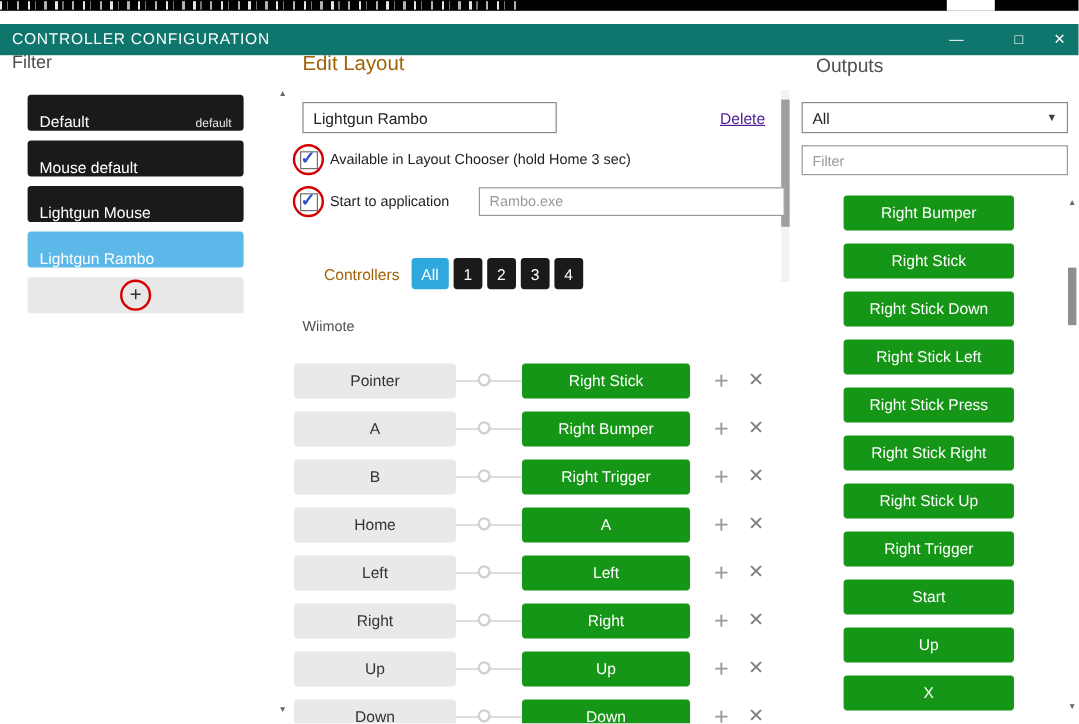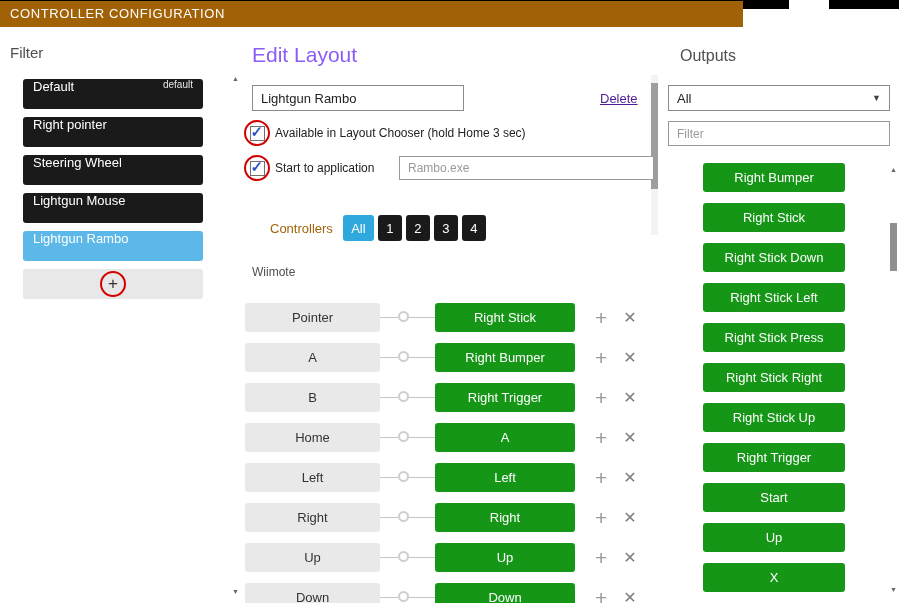--- a/index.html
+++ b/index.html
@@ -7,41 +7,41 @@
   #app { position: relative; width: 899px; height: 603px; background: #fff; overflow: hidden; }
 
   
   .top-strip { position: absolute; top: 0; left: 0; width: 899px; height: 9px; background: #000; }
   .top-strip .noise { position: absolute; left: 0; top: 1px; width: 435px; height: 7px;
     background: repeating-linear-gradient(90deg, rgba(255,255,255,.9) 0 2px, transparent 2px 6px,
       rgba(255,255,255,.45) 6px 7px, transparent 7px 14px, rgba(255,255,255,.7) 14px 16px, transparent 16px 23px); }
   .top-strip .white-box { position: absolute; left: 789px; top: 0; width: 40px; height: 9px; background: #fff; }
 
   
-  .titlebar { position: absolute; top: 1px; left: 0; width: 743px; height: 26px; background: #a16207; color: #fff; }
+  .titlebar { position: absolute; top: 20px; left: 0; width: 899px; height: 26px; background: #0f766e; color: #fff; }
   .titlebar .title { position: absolute; left: 10px; top: 5px; font-size: 13px; letter-spacing: .6px; }
   .win-btn { position: absolute; top: 3px; width: 26px; height: 20px; text-align: center; color: #fff; font-size: 12px; line-height: 20px; cursor: default; }
   .win-min { left: 784px; } .win-max { left: 836px; } .win-close { left: 870px; }
 
   
   .layouts-panel { position: absolute; top: 35px; left: 0; width: 230px; height: 568px; }
   .layouts-panel .panel-header { position: absolute; left: 10px; top: 9px; font-size: 15px; color: #4f4f4f; }
   .layout-list { position: absolute; left: 23px; top: 44px; width: 180px; }
   .layout-item { height: 30px; margin-bottom: 8px; background: #1a1a1a; border-radius: 3px; color: #fff;
-    display: flex; align-items: flex-start; padding: 0 10px; font-size: 13px; cursor: pointer; }
+    display: flex; align-items: flex-end; padding: 0 10px; font-size: 13px; cursor: pointer; }
   .layout-item.selected { background: #5bb8e8; }
   .layout-item .badge { margin-left: auto; font-size: 10px; color: #e8e8e8; }
   .layout-add { height: 30px; background: #e8e8e8; border-radius: 3px; display: flex; align-items: center; justify-content: center;
     color: #333; font-size: 17px; position: relative; cursor: pointer; }
   .red-circle { position: absolute; width: 26px; height: 26px; border: 2px solid #d40000; border-radius: 50%;
     left: 50%; top: 50%; transform: translate(-50%,-50%); pointer-events: none; }
 
   
   .editor-panel { position: absolute; top: 35px; left: 230px; width: 430px; height: 568px; }
-  .editor-panel .panel-title { position: absolute; left: 22px; top: 8px; font-size: 21px; color: #8b5cf6; }
+  .editor-panel .panel-title { position: absolute; left: 22px; top: 8px; font-size: 17px; color: #a16207; }
   .mini-arrow { position: absolute; font-size: 7px; color: #666; }
   .ed-arrow-up { left: 2px; top: 40px; }
   .ed-arrow-down { left: 2px; top: 553px; }
   .name-input { position: absolute; left: 22px; top: 50px; width: 212px; height: 26px; border: 1px solid #8a8a8a;
     font-size: 13px; padding: 0 8px; font-family: "Liberation Sans", sans-serif; color: #222; }
   .delete-link { position: absolute; left: 370px; top: 56px; color: #4c1d95; font-size: 13px; text-decoration: underline; cursor: pointer; }
   .ed-scrollbar { position: absolute; left: 421px; top: 40px; width: 7px; height: 160px; background: #f3f3f3; }
   .ed-scrollbar .thumb { position: absolute; left: 0; top: 8px; width: 7px; height: 106px; background: #9e9e9e; }
 
   .chk-row { position: absolute; left: 14px; display: flex; align-items: center; height: 24px; }
@@ -109,24 +109,21 @@
   </div>
 
   <div class="layouts-panel">
     <div class="panel-header">Filter</div>
     <div class="layout-list">
       <div class="layout-item">
         <span>Default</span>
         <span class="badge">default</span>
       </div>
       <div class="layout-item">
-        <span>Right pointer</span>
-      </div>
-      <div class="layout-item">
-        <span>Steering Wheel</span>
+        <span>Mouse default</span>
       </div>
       <div class="layout-item">
         <span>Lightgun Mouse</span>
       </div>
       <div class="layout-item selected">
         <span>Lightgun Rambo</span>
       </div>
       <div class="layout-add">
         <span>+</span>
         <span class="red-circle"></span>

